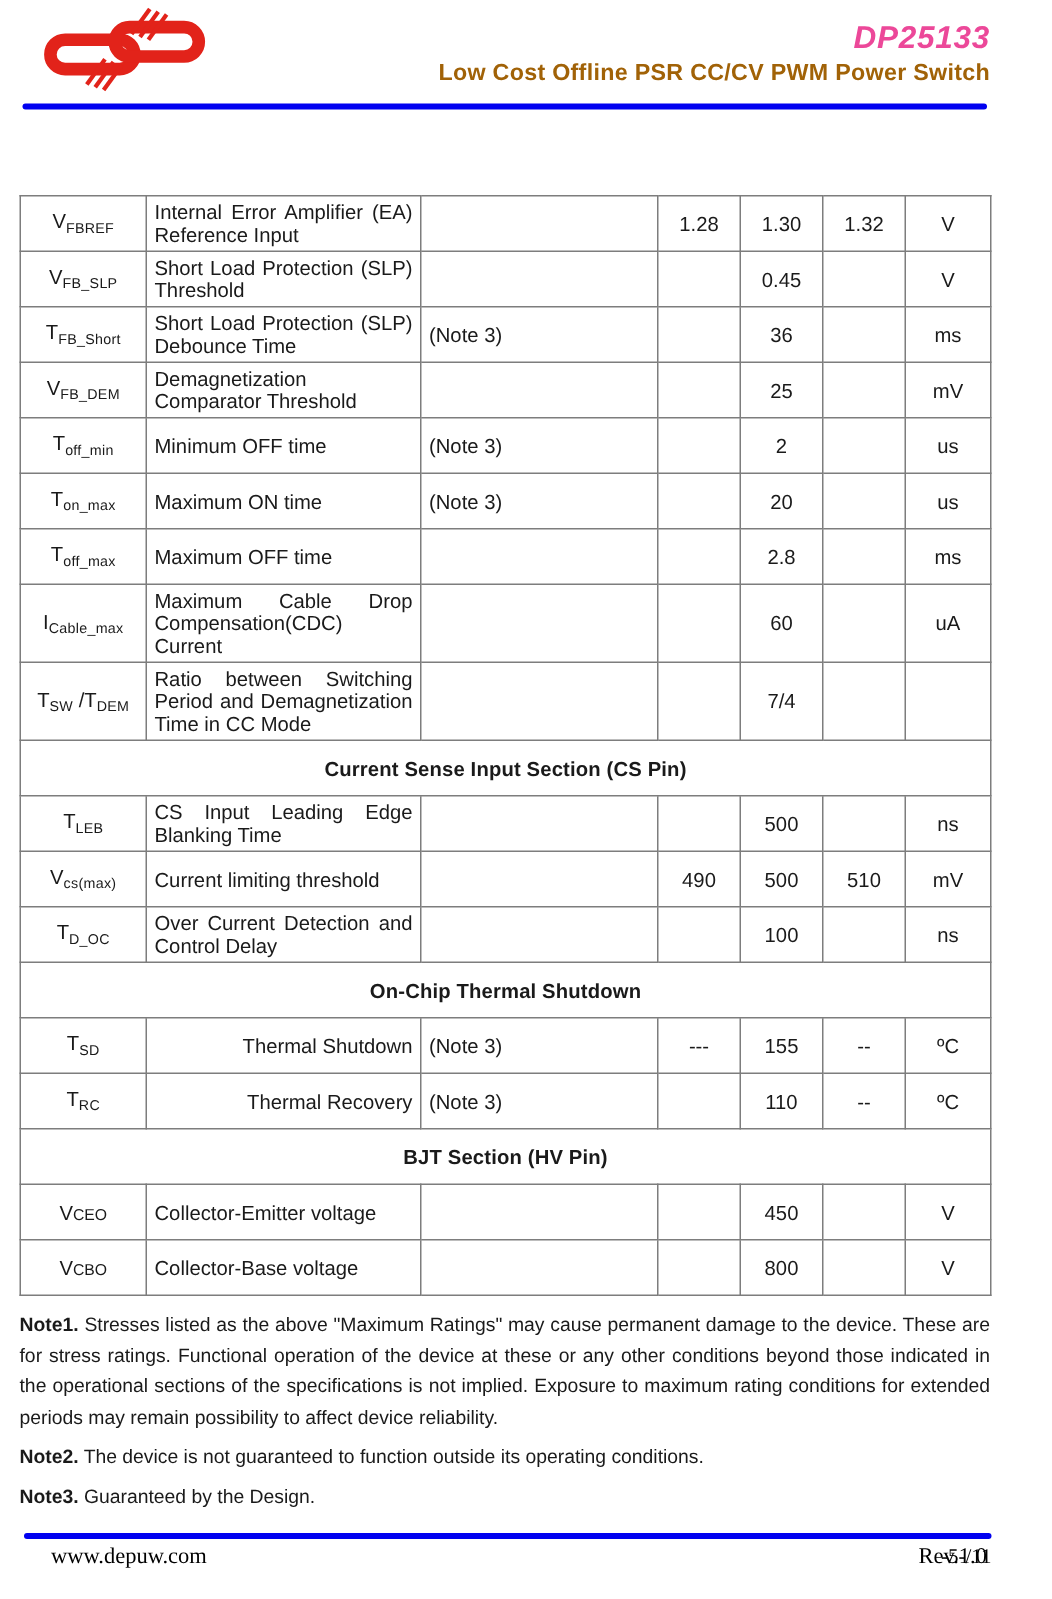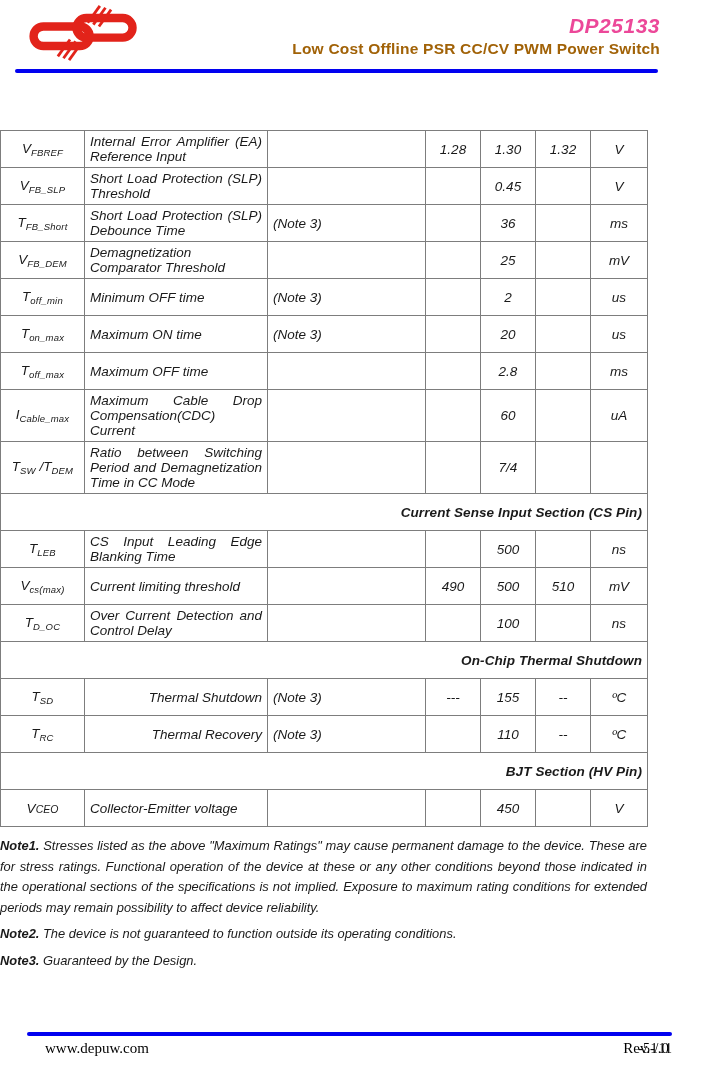--- a/index.html
+++ b/index.html
@@ -24,21 +24,21 @@
   .subtitle{
     font-weight:bold; font-size:15.5px; color:#a16207; margin-top:2px;
     letter-spacing:0.2px;
   }
   .header-rule{
     position:absolute; left:15px; top:69px; width:643px; height:4px;
     background:#0101f0; border-radius:2px;
   }
 
   
-  .content{ width:647px;font-style:italic; }
+  .content{ margin-left:13px; width:647px; }
   table.spec{
     border-collapse:collapse; width:647px; margin-top:56px;
     table-layout:fixed;
   }
   table.spec td{
     border:1px solid #7d7d7d;
     font-size:13.5px;
     padding:3px 5px;
     vertical-align:middle;
     overflow:hidden;
@@ -48,31 +48,31 @@
   tr.data{ height:37px; }
   td.sym{ text-align:center; font-size:14px; white-space:nowrap; }
   td.sym .sub{ font-size:9.5px; vertical-align:-3px; letter-spacing:0.2px; }
   td.sym .sc{ font-size:10.5px; }
   td.desc{ text-align:justify; line-height:15px; padding-left:7px; padding-right:7px; }
   td.desc.center{ text-align:right; }
   td.cond{ vertical-align:top; padding-top:8px; padding-left:6px; line-height:15px; }
   td.val{ text-align:center; }
   td.section{
     font-weight:bold; font-size:14.5px; padding-left:7px; height:30px;
-    text-align:right; letter-spacing:0.1px;
+    text-align:center; letter-spacing:0.1px;
   }
 
   
   .notes{ margin-top:9px; width:647px; font-size:12.9px; line-height:20.5px;
     text-align:justify; }
   .notes p{ margin:0 0 6px 0; }
   .notes b{ font-weight:bold; }
 
   
-  .footer{ position:absolute; left:27px; top:1022px; width:645px;margin-top:10px; }
+  .footer{ position:absolute; left:16px; top:1022px; width:645px; }
   .footer-rule{ height:4px; background:#0101f0; border-radius:2px; }
   .footer-row{
     position:relative; margin-top:4px; height:20px;
     font-family:"Liberation Serif", serif; font-size:15px; color:#000;
   }
   .footer-website{ position:absolute; left:18px; top:0; }
   .footer-page{ position:absolute; left:0; right:0; text-align:right; top:1px; font-size:14px; }
   .footer-rev{ position:absolute; right:3px; top:0; }
 </style>
 </head>
@@ -254,20 +254,29 @@
           </tr>
           <tr class="data">
             <td class="sym">V<span class="sc">CEO</span></td>
             <td class="desc">Collector-Emitter  voltage</td>
             <td class="cond"></td>
             <td class="val"></td>
             <td class="val">450</td>
             <td class="val"></td>
             <td class="val">V</td>
           </tr>
+          <tr class="data">
+            <td class="sym">V<span class="sc">CBO</span></td>
+            <td class="desc">Collector-Base  voltage</td>
+            <td class="cond"></td>
+            <td class="val"></td>
+            <td class="val">800</td>
+            <td class="val"></td>
+            <td class="val">V</td>
+          </tr>
         </tbody>
     </table>
 
     <div class="notes">
       <p><b>Note1.</b> <span>Stresses listed as the above "Maximum Ratings" may cause permanent damage to the device. These are for stress ratings. Functional operation of the device at these or any other conditions beyond those indicated in the operational sections of the specifications is not implied. Exposure to maximum rating conditions for extended periods may remain possibility to affect device reliability.</span></p>
       <p><b>Note2.</b> <span>The device is not guaranteed to function outside its operating conditions.</span></p>
       <p><b>Note3.</b> <span>Guaranteed by the Design.</span></p>
     </div>
   </div>
 

